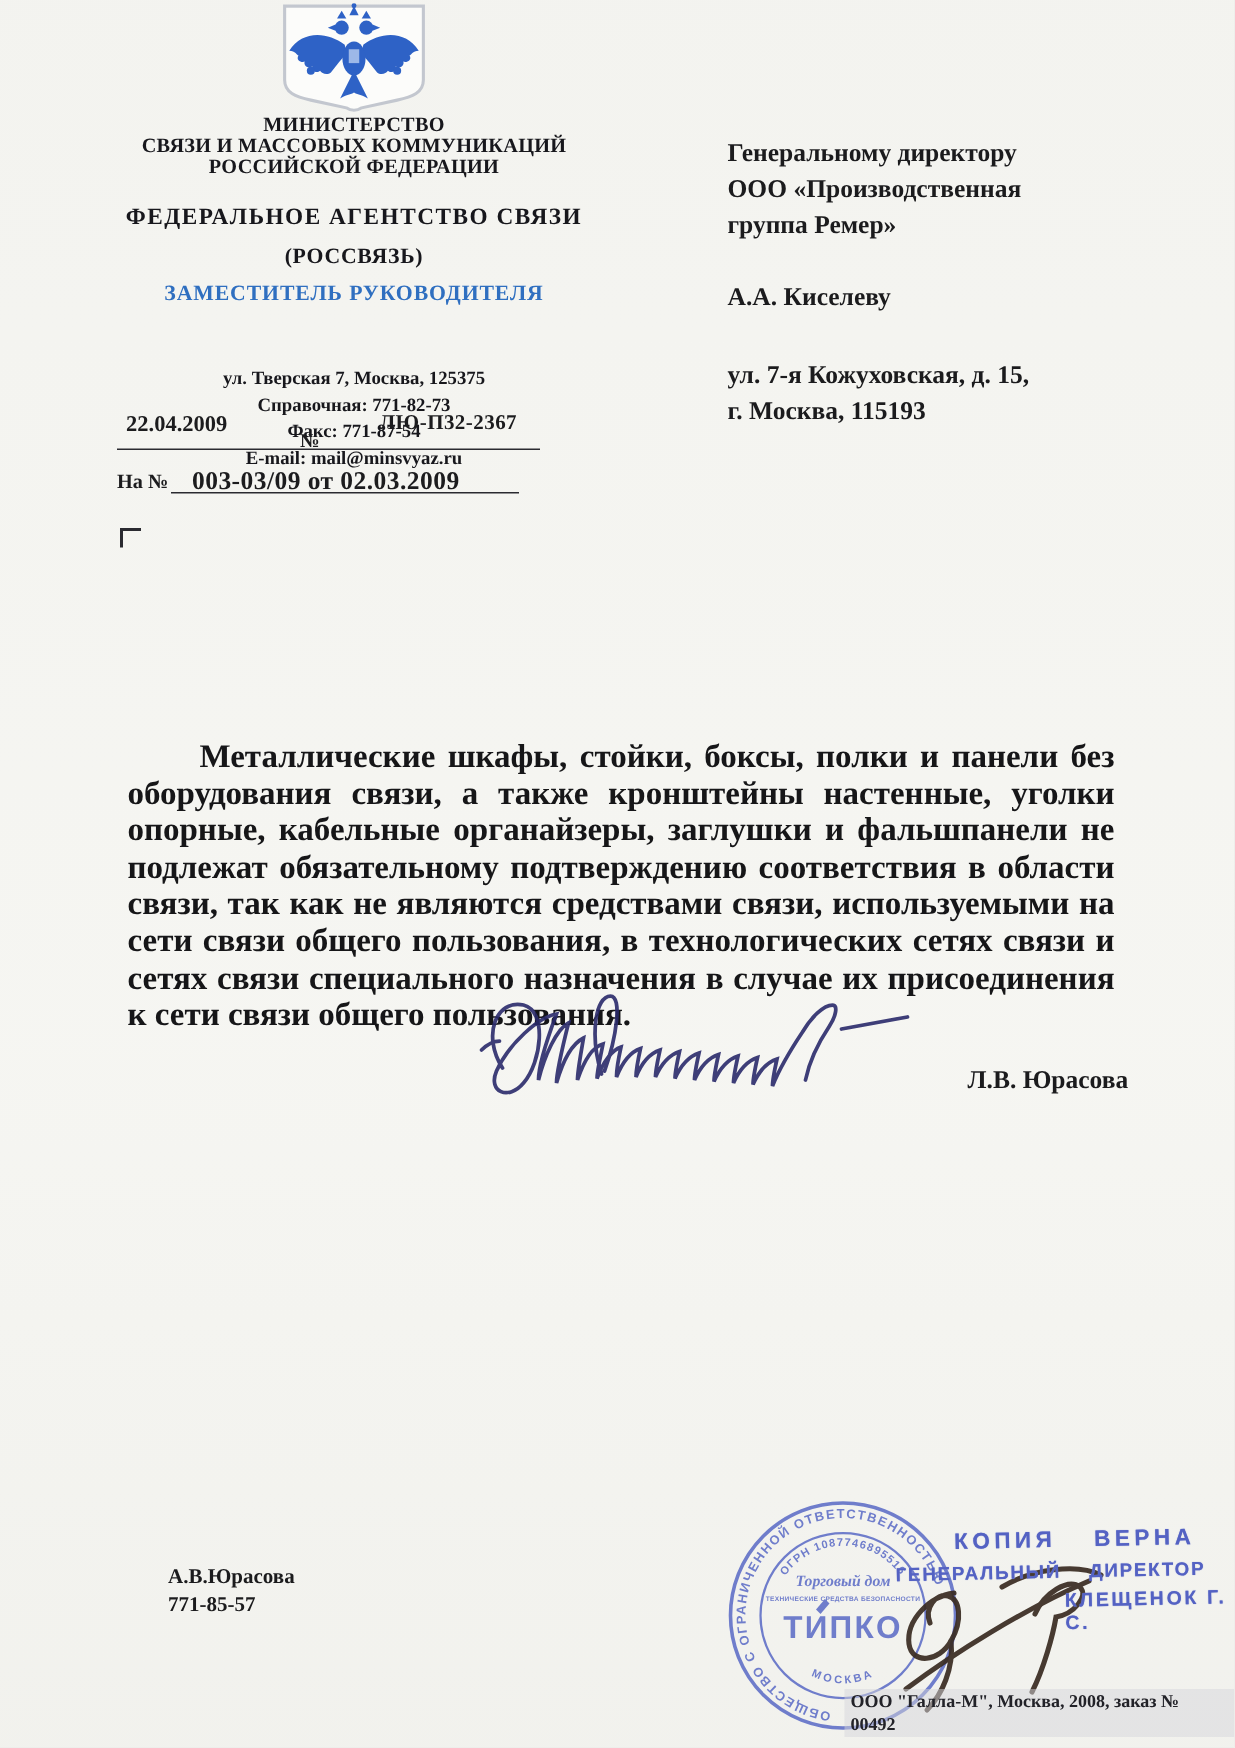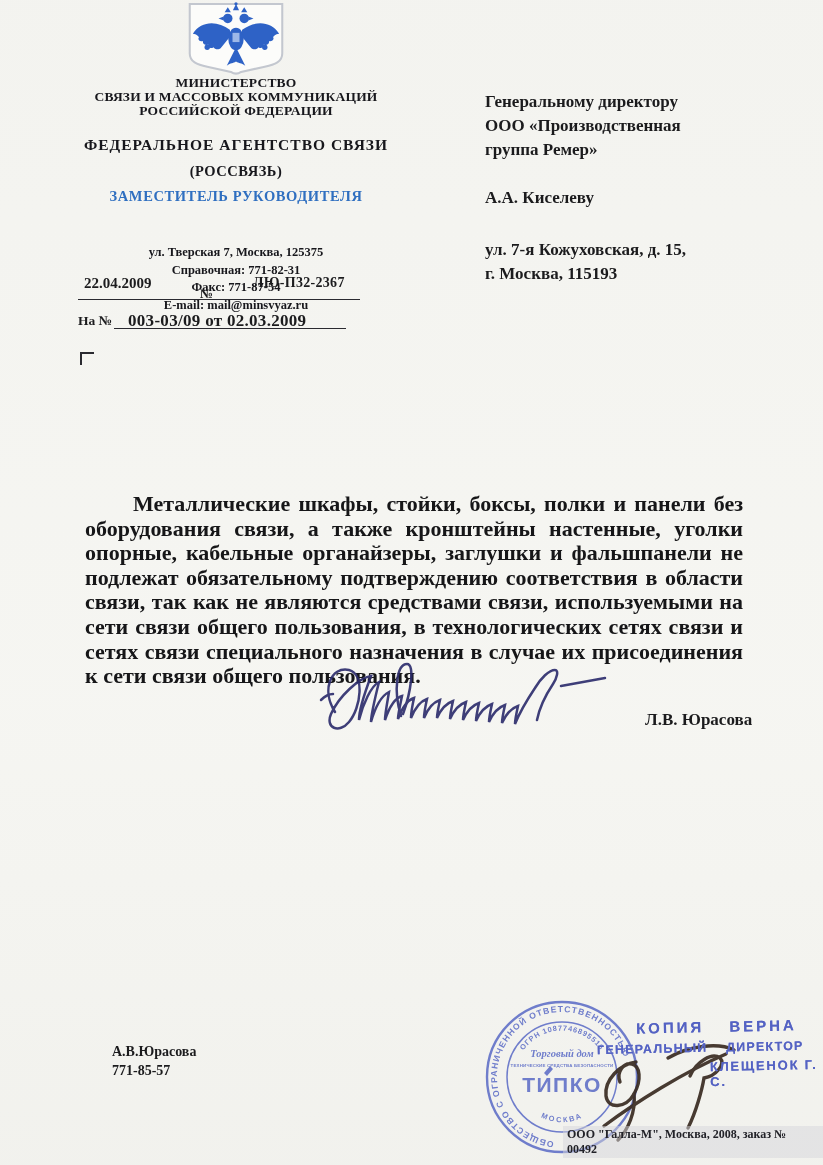--- a/index.html
+++ b/index.html
@@ -95,21 +95,21 @@
       <div>СВЯЗИ И МАССОВЫХ КОММУНИКАЦИЙ</div>
       <div>РОССИЙСКОЙ ФЕДЕРАЦИИ</div>
     </div>
 
     <div class="agency">ФЕДЕРАЛЬНОЕ АГЕНТСТВО СВЯЗИ</div>
     <div class="agency-short">(РОССВЯЗЬ)</div>
     <div class="position">ЗАМЕСТИТЕЛЬ РУКОВОДИТЕЛЯ</div>
 
     <div class="contact">
       <div>ул. Тверская 7, Москва, 125375</div>
-      <div>Справочная: 771-82-31</div>
+      <div>Справочная: 771-82-73</div>
       <div>Факс: 771-87-54</div>
       <div>E-mail: mail@minsvyaz.ru</div>
     </div>
 
     <div class="date-row">
       <span class="date-val">22.04.2009</span>
       <span class="num-sign">№</span>
       <span class="out-num">ЛЮ-П32-2367</span>
       <div class="rule1"></div>
     </div>

